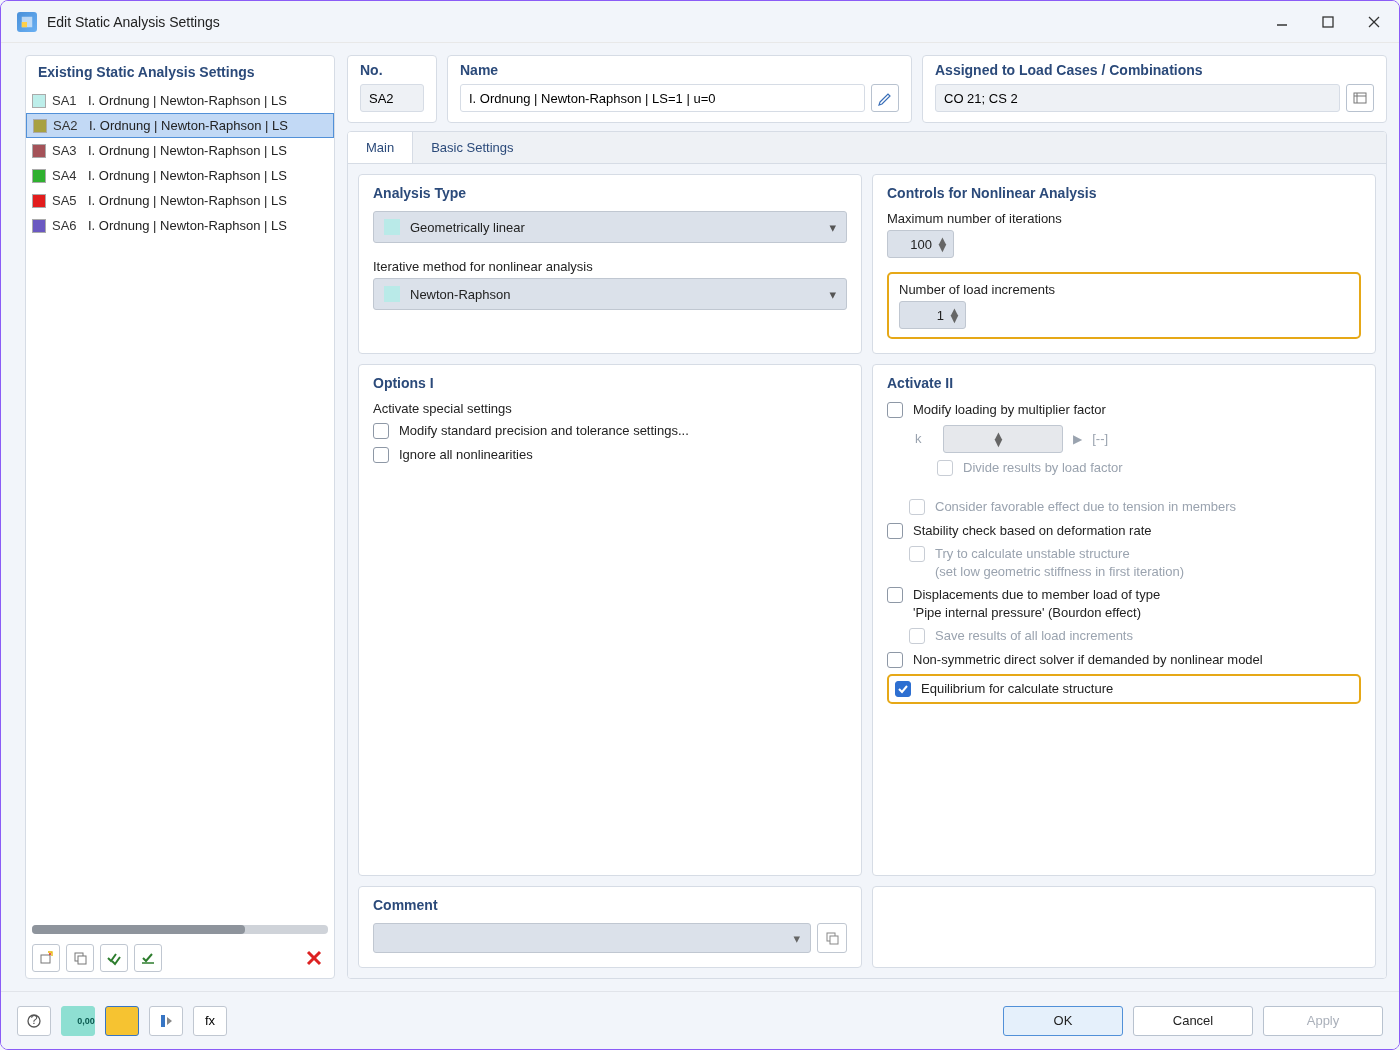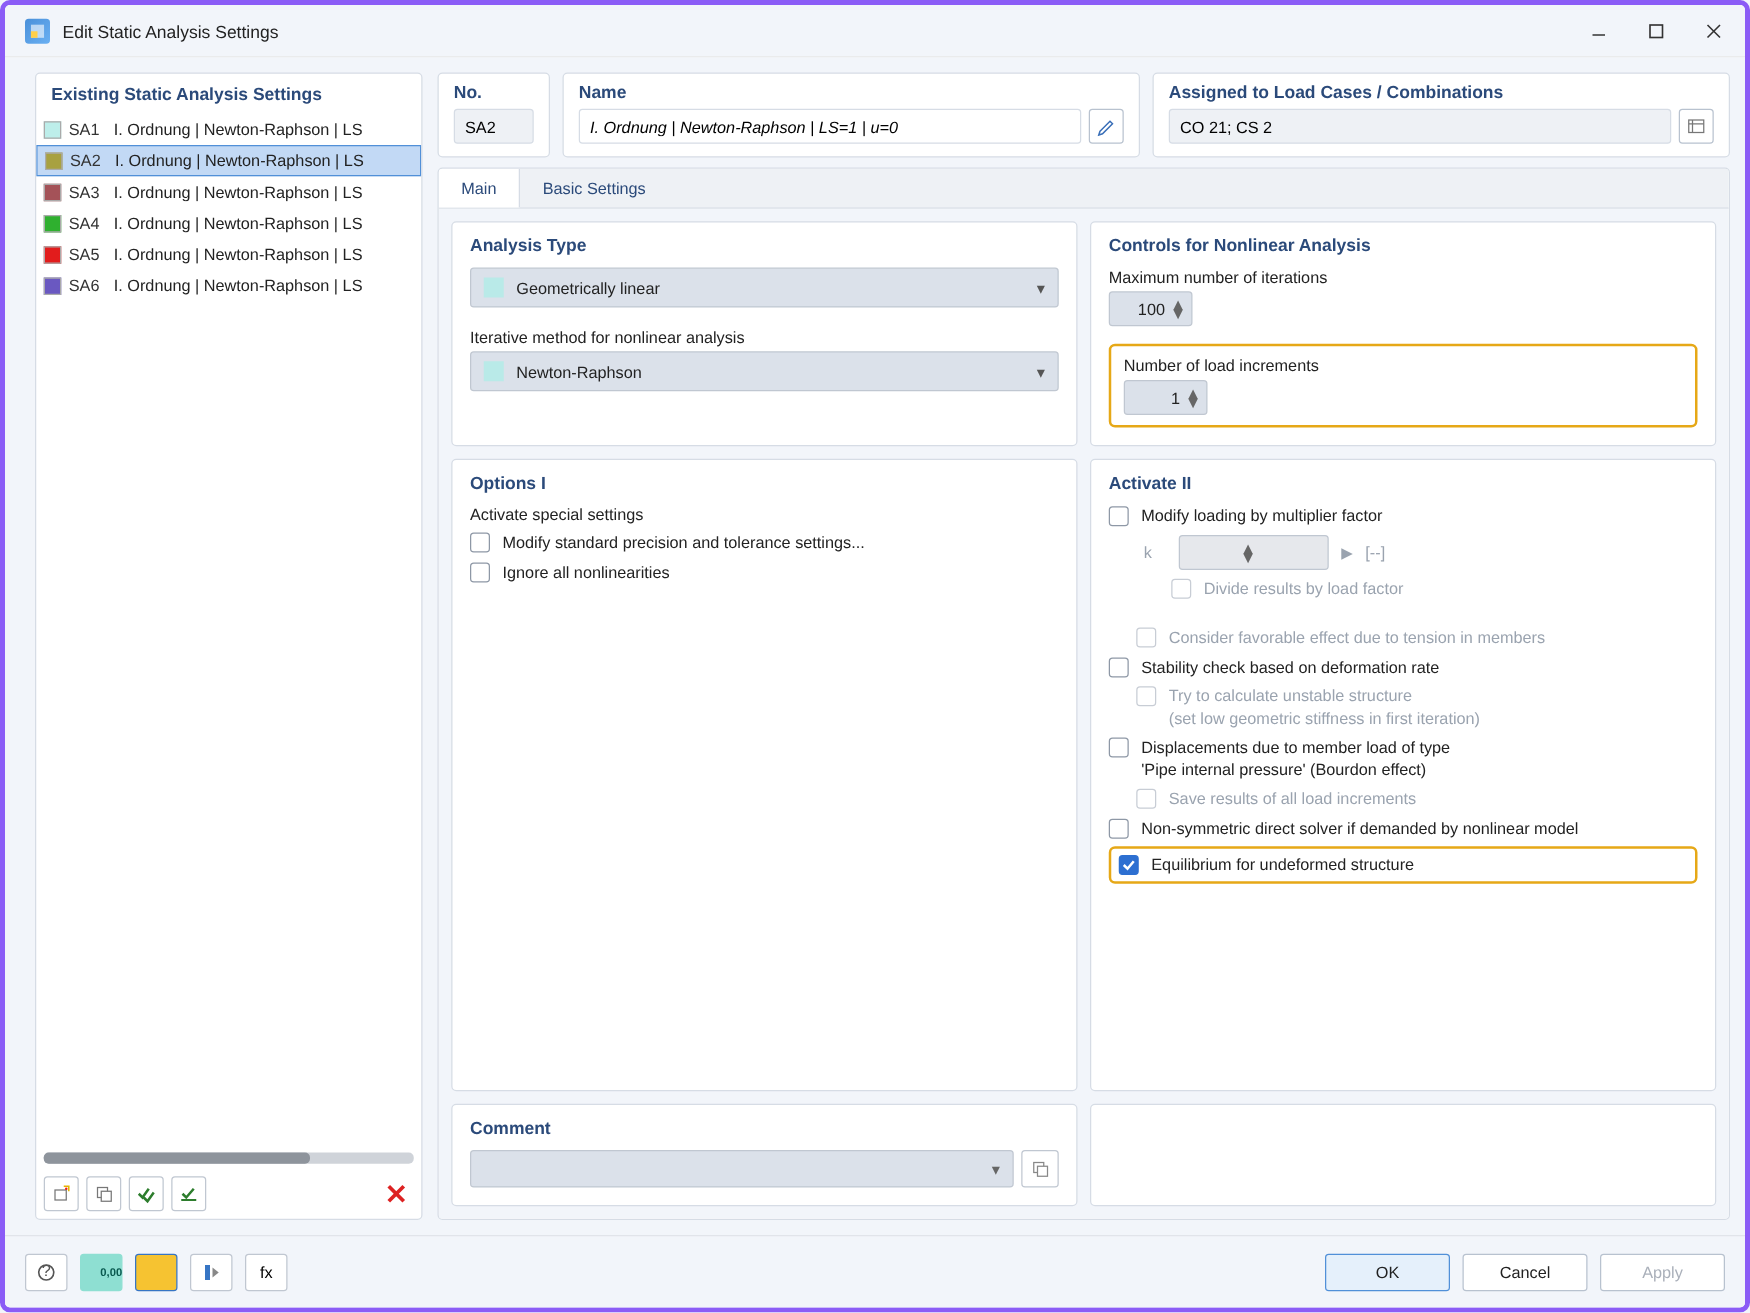--- a/index.html
+++ b/index.html
@@ -1,18 +1,18 @@
 <!DOCTYPE html>
 <html><head>
 <meta charset="utf-8">
 <style>
 * { box-sizing: border-box; font-family: 'Segoe UI', Tahoma, sans-serif; font-size: 13px; }
 body { margin: 0; background: #f2f5fa; color: #222; }
 
-.window { width: 1400px; height: 1050px; background: #fff; border: 4px solid #8b5cf6; border-radius: 8px; display: flex; flex-direction: column; overflow: hidden; }
+.window { width: 1400px; height: 1050px; background: #fff; border: 1px solid #8b5cf6; border-radius: 8px; display: flex; flex-direction: column; overflow: hidden; }
 
 .titlebar { height: 42px; background: #f2f5fa; display: flex; align-items: center; padding: 0 16px; border-bottom: 1px solid #e8e8e8; }
 .titlebar .app-icon { width: 20px; height: 20px; margin-right: 10px; background: linear-gradient(135deg, #4a90d9, #6ab0f3); border-radius: 3px; display:flex; align-items:center; justify-content:center; }
 .titlebar .app-icon svg { width: 14px; height: 14px; }
 .titlebar .title { flex: 1; color: #222; font-size: 14px; }
 .titlebar .winbtns { display: flex; gap: 28px; }
 .titlebar .winbtn { width:18px; height:18px; display:flex; align-items:center; justify-content:center; }
 
 .dialog-body { flex:1; display:flex; padding: 12px; gap: 12px; background:#f2f5fa; overflow:hidden; }
 
@@ -33,21 +33,21 @@
 .main { flex:1; display:flex; flex-direction:column; gap:8px; min-width:0; }
 
 .header-row { display:flex; gap:10px; }
 .field-block { background:#fff; border:1px solid #d6dce5; border-radius:4px; padding:6px 12px 10px; display:flex; flex-direction:column; gap:6px; }
 .field-block .lbl { color:#2b4a7a; font-weight:600; font-size:14px; }
 .field-block input[type=text] { height:28px; border:1px solid #d6dce5; border-radius:3px; padding:0 8px; background:#fff; }
 .field-block input[readonly] { background:#eef1f5; }
 .no-block { width:90px; }
 .name-block { flex:1.4; }
 .name-inner { display:flex; gap:6px; }
-.name-inner input { flex:1;font-style:italic; }
+.name-inner input { flex:1; }
 .icon-btn { width:28px; height:28px; border:1px solid #b8c2cf; border-radius:3px; display:flex; align-items:center; justify-content:center; background:#fff; }
 .assigned-block { flex:1.4; }
 .assigned-inner { display:flex; gap:6px; }
 .assigned-inner input { flex:1; }
 
 .tabs-panel { background:#fff; border:1px solid #d6dce5; border-radius:4px; display:flex; flex-direction:column; flex:1; overflow:hidden; }
 .tabbar { display:flex; border-bottom:1px solid #d6dce5; background:#eef1f5; }
 .tab { padding:8px 18px; color:#2b4a7a; cursor:default; }
 .tab.active { background:#fff; border-right:1px solid #d6dce5; font-weight:500; }
 
@@ -87,21 +87,21 @@
 .comment-panel { grid-column:1; }
 .comment-panel .row { display:flex; gap:6px; }
 .comment-panel .cmb { flex:1; height:30px; border:1px solid #c0c7d1; border-radius:3px; background:#dbe1ea; position:relative; }
 .comment-panel .cmb .chev { position:absolute; right:10px; top:7px; color:#666; }
 .comment-panel .copy { width:30px; height:30px; border:1px solid #c0c7d1; border-radius:3px; background:#fff; display:flex; align-items:center; justify-content:center; }
 .blank-panel { grid-column:2; }
 
 .footer { height:58px; background:#f2f5fa; border-top:1px solid #e1e4ea; display:flex; align-items:center; padding:0 16px; gap:10px; }
 .footer .ftbtn { width:34px; height:30px; border:1px solid #c0c7d1; border-radius:3px; background:#fff; display:flex; align-items:center; justify-content:center; }
 .footer .spacer { flex:1; }
-.footer .dlgbtn { width:100px; height:30px; border:1px solid #b8c2cf; border-radius:3px; background:#fff; display:flex; align-items:center; justify-content:center; }
+.footer .dlgbtn { width:120px; height:30px; border:1px solid #b8c2cf; border-radius:3px; background:#fff; display:flex; align-items:center; justify-content:center; }
 .footer .dlgbtn.primary { background:#e5f0fb; border-color:#5190d8; }
 .footer .dlgbtn.disabled { color:#aab0ba; }
 </style>
 </head>
 <body>
 
 <div class="window">
 
   <div class="titlebar">
     <div class="app-icon">
@@ -346,21 +346,21 @@
               <div class="box"></div>
                 <div class="txt">Non-symmetric direct solver if demanded by nonlinear model</div>
             </div>
             <div class="hl-eq">
               <div class="chk" style="margin:2px 0;">
                 <div class="box checked">
                     <svg width="12" height="12">
                       <path d="M2 6 l3 3 l5 -6" stroke-width="2" fill="none"></path>
                     </svg>
                   </div>
-                <div class="txt">Equilibrium for undeformed structure</div>
+                <div class="txt">Equilibrium for calculate structure</div>
               </div>
             </div>
           </div>
 
           <div class="panel comment-panel">
             <div class="panel-title">Comment</div>
             <div class="row">
               <div class="cmb">
                   <span class="chev">▾</span>
                 </div>

